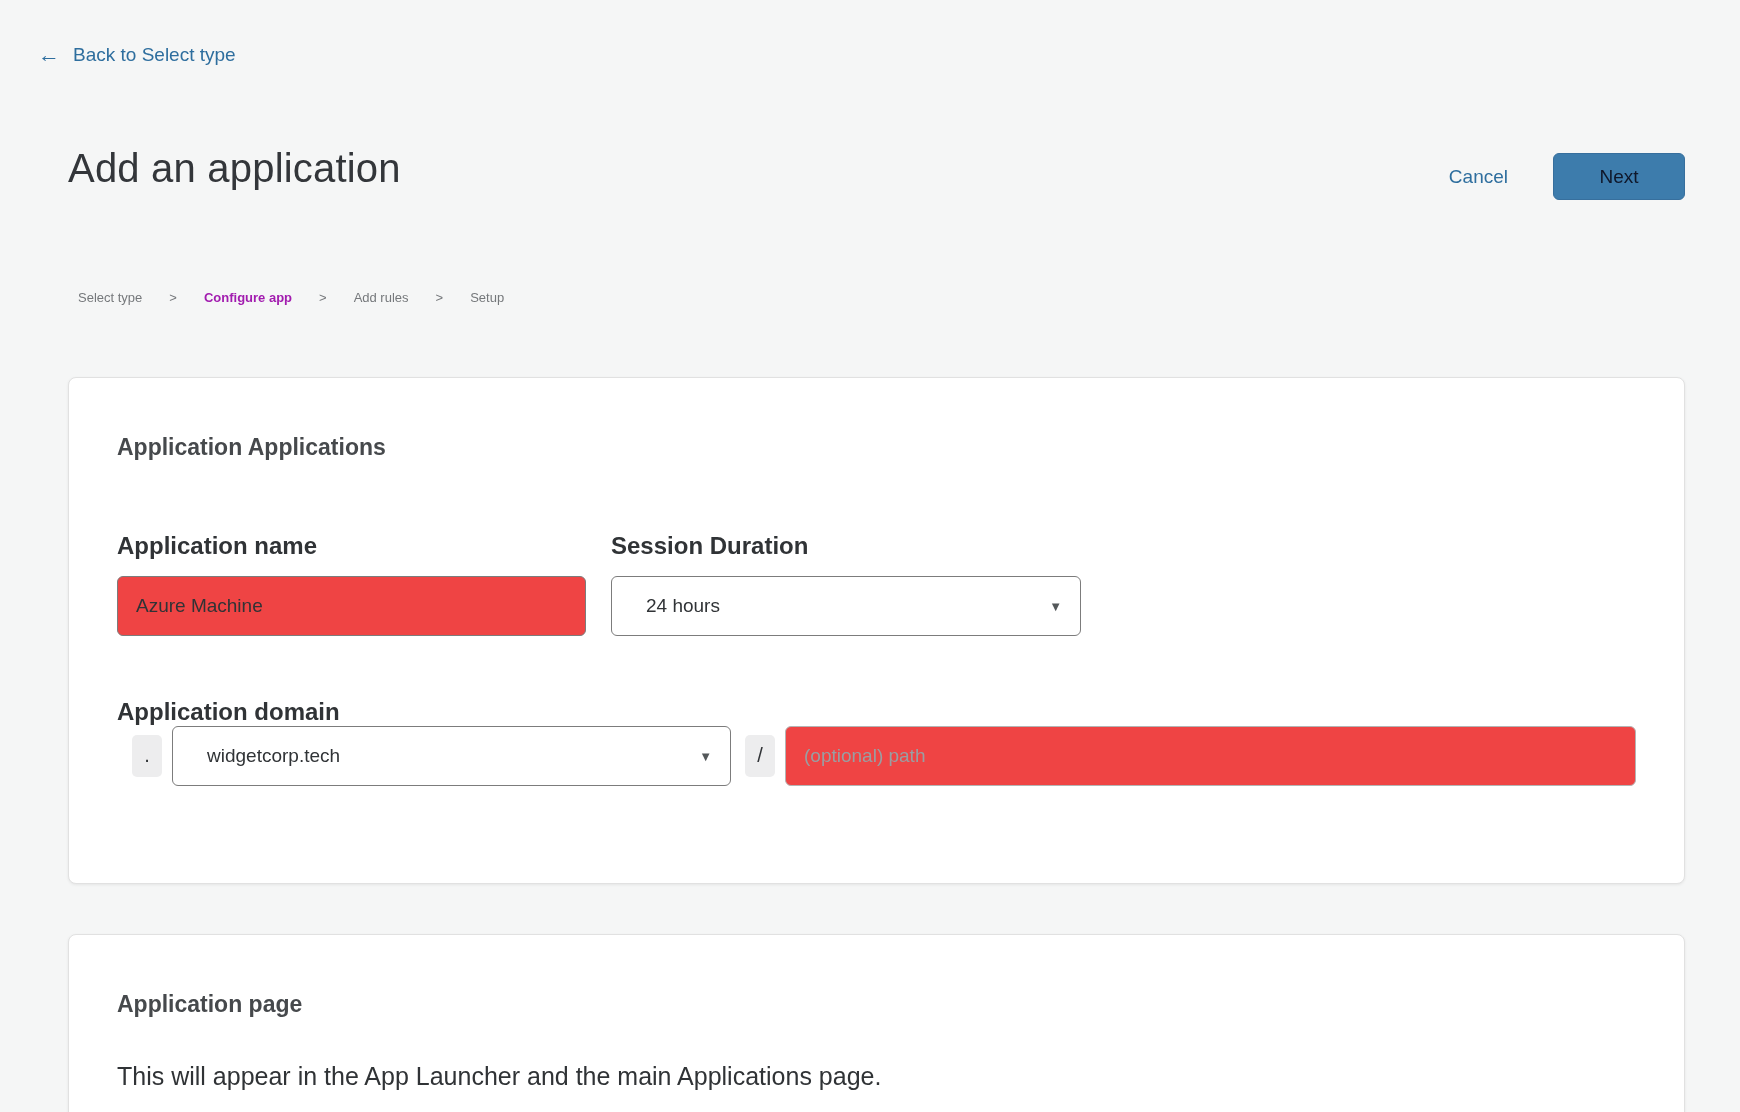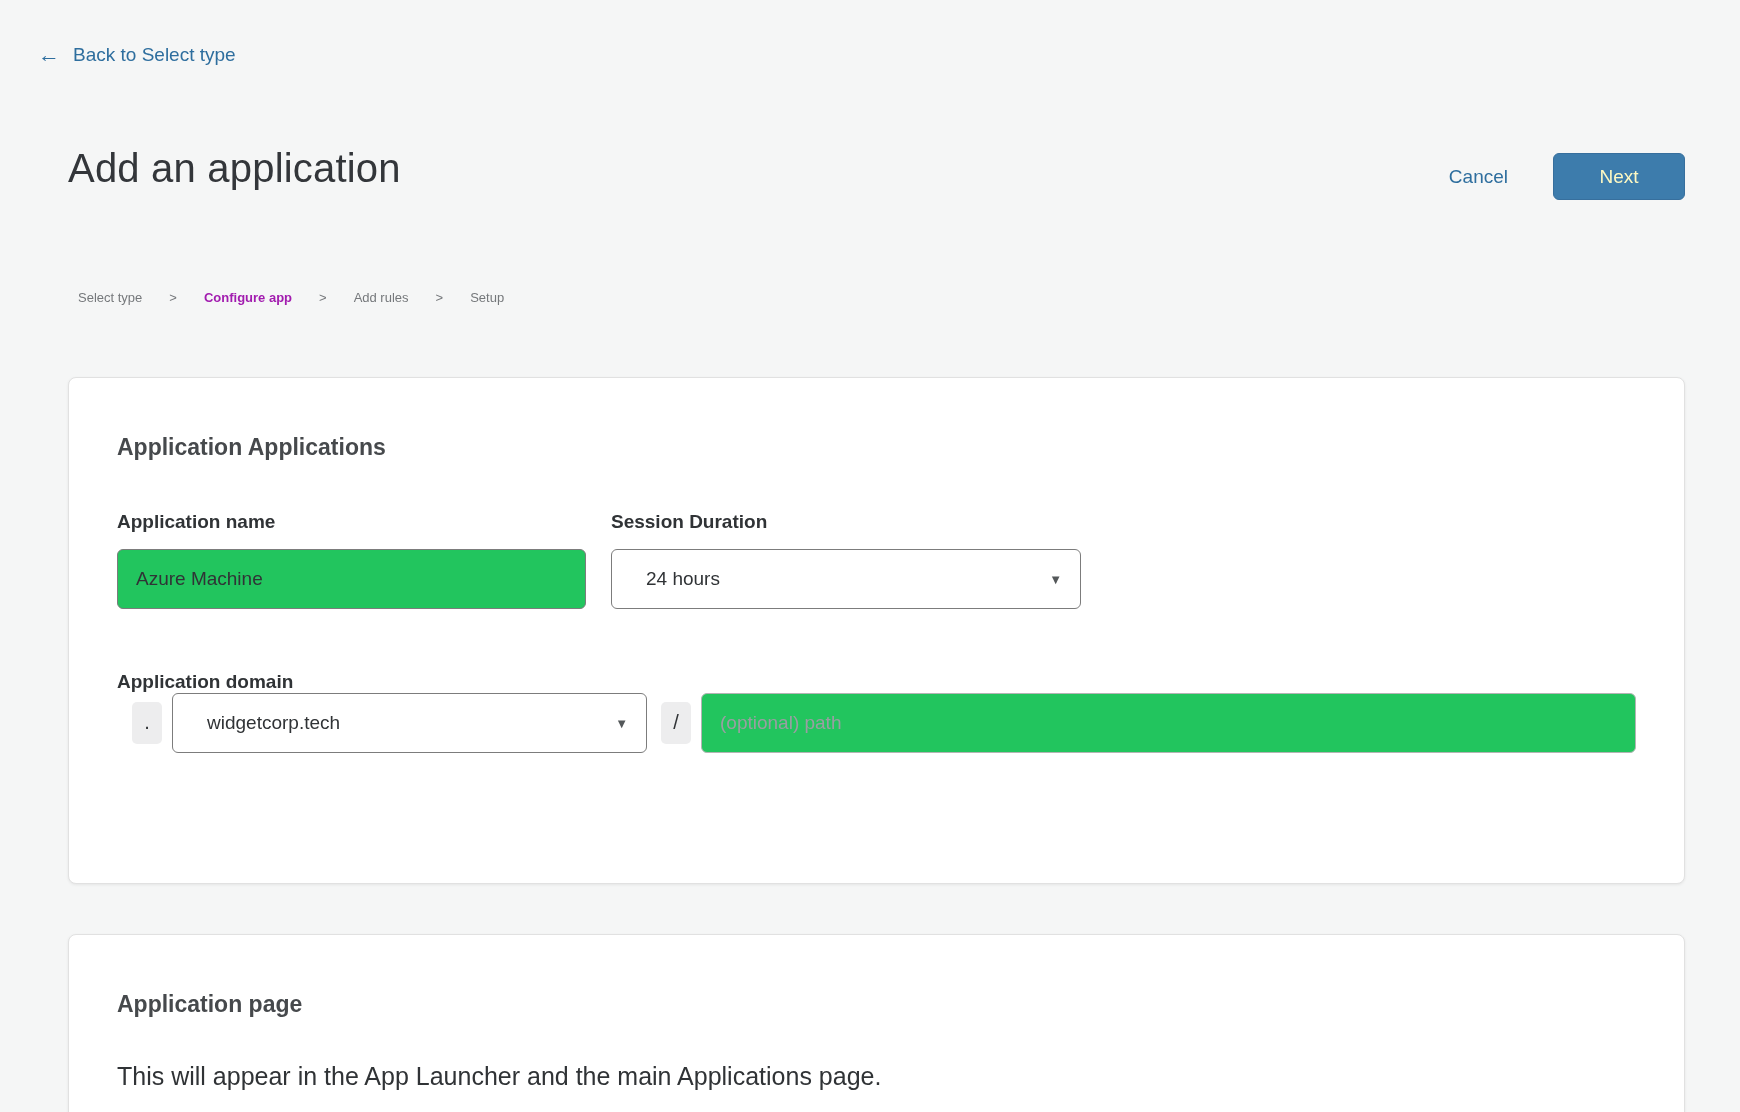--- a/index.html
+++ b/index.html
@@ -21,21 +21,21 @@
     position: absolute; left: 68px; top: 146px;
     font-size: 40px; font-weight: 300; color: #33363a; letter-spacing: 0.2px;
   }
   .header-actions {
     position: absolute; right: 55px; top: 153px;
     display: flex; align-items: center; gap: 45px; height: 47px;
   }
   .cancel-link { color: #2e6e9e; font-size: 19px; cursor: pointer; text-decoration: none; }
   .next-button {
     width: 132px; height: 47px; border: 1px solid #376f9d; border-radius: 6px;
-    background: #3d7cac; color: #fef9c3; font-size: 19px;
+    background: #3d7cac; color: #0f172a; font-size: 19px;
     font-family: "Liberation Sans", sans-serif; cursor: pointer;
   }
   .breadcrumb {
     position: absolute; left: 78px; top: 290px;
     display: flex; align-items: center; gap: 27px;
     font-size: 13px; color: #75787b;
   }
   .breadcrumb .crumb { cursor: pointer; }
   .breadcrumb .crumb.active { color: #a21caf; font-weight: bold; }
   .breadcrumb .sep { color: #75787b; }
@@ -44,25 +44,25 @@
     background: #ffffff; border: 1px solid #e1e1e1; border-radius: 8px;
     box-shadow: 0 1px 3px rgba(0,0,0,0.07);
     padding: 56px 48px;
   }
   .card-config { top: 377px; height: 507px; }
   .card-logo { top: 934px; height: 240px; }
   .card-heading { font-size: 23px; font-weight: bold; color: #46494c; }
   .form-row { display: flex; gap: 25px; margin-top: 50px; }
   .form-row-domain { margin-top: 62px; }
   .field { display: flex; flex-direction: column; }
-  .field-label { font-size: 19px; font-weight: bold; color: #303336; margin-bottom: 16px; }
+  .field-label { font-size: 24px; font-weight: bold; color: #303336; margin-bottom: 16px; margin-top: 21px; }
   .text-input {
     height: 60px; border: 1px solid #7c7c7c; border-radius: 6px;
     font-size: 19px; color: #303336; padding: 0 18px;
-    font-family: "Liberation Sans", sans-serif; background: #22c55e; width: 100%;
+    font-family: "Liberation Sans", sans-serif; background: #ef4444; width: 100%;
   }
   .text-input::placeholder { color: #9a9ea2; }
   .text-input.light-border { border-color: #b4b4b4; }
   .select-box {
     position: relative; height: 60px; border: 1px solid #7c7c7c; border-radius: 6px;
     background: #fff; display: flex; align-items: center; padding: 0 44px 0 34px;
     font-size: 19px; color: #303336; cursor: pointer;
   }
   .caret {
     position: absolute; right: 18px; top: 50%; transform: translateY(-50%);
@@ -71,21 +71,21 @@
   .inline-row { display: flex; align-items: center; }
   .sep-box {
     width: 30px; height: 42px; border-radius: 5px; background: #ededee;
     text-align: center; line-height: 40px; font-size: 20px; color: #303336;
     flex: 0 0 auto;
   }
   .sep-dot { margin: 0 10px 0 15px; }
   .sep-slash { margin: 0 10px 0 14px; }
   .w-name { width: 469px; flex: 0 0 auto; }
   .w-session { width: 470px; flex: 0 0 auto; }
-  .w-domain { width: 475px; flex: 0 0 auto; }
+  .w-domain { width: 559px; flex: 0 0 auto; }
   .w-path { flex: 1 1 auto; }
   .logo-description { margin-top: 44px; font-size: 25px; color: #303336; }
 </style>
 </head>
 <body>
 
 <a class="back-link">
   <span class="arrow">←</span>
   <span>Back to Select type</span>
 </a>

